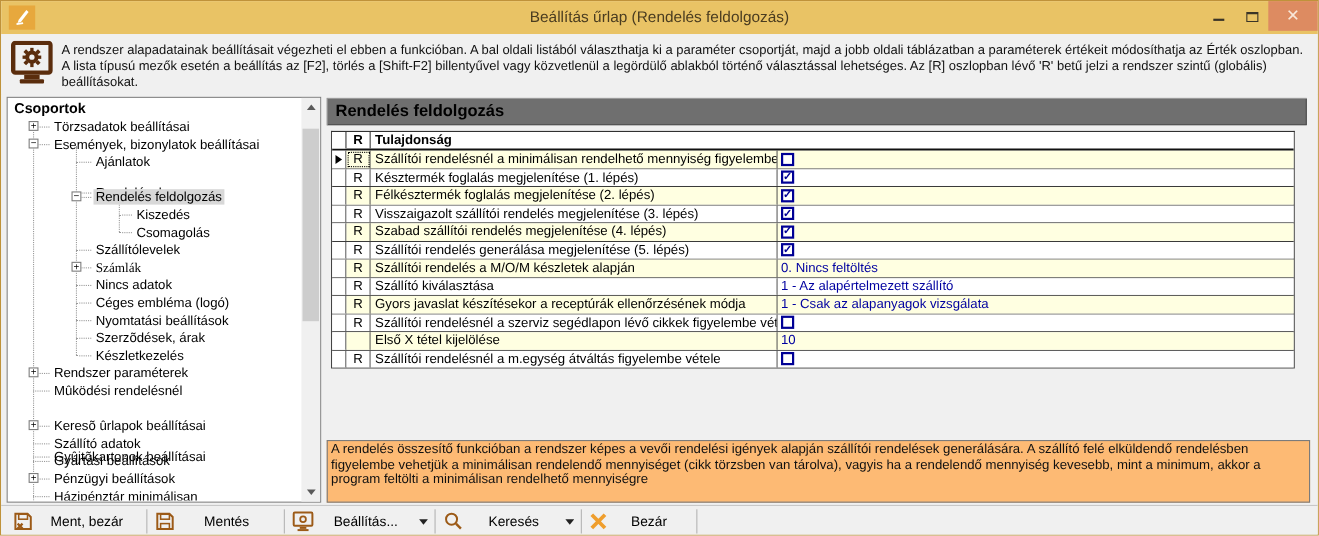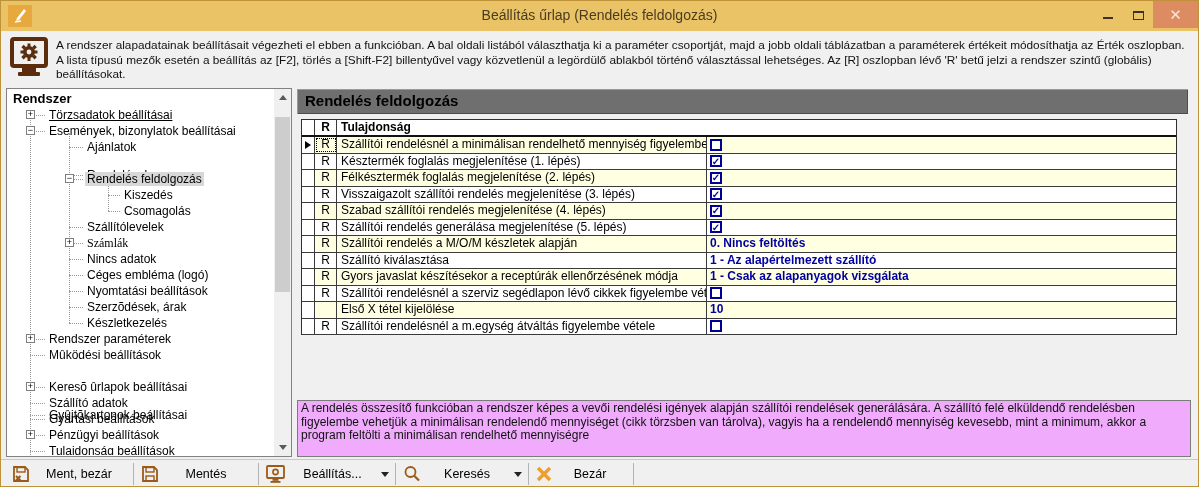--- a/index.html
+++ b/index.html
@@ -62,23 +62,23 @@
   .c-r { justify-content:center; color:#000; }
   .c-prop { padding-left:4px; color:#000; white-space:nowrap; }
   .c-val { padding-left:3px; }
   .trow.head .tcell { font-weight:bold; }
   .row-yellow .c-r, .row-yellow .c-prop, .row-yellow .c-val { background:#ffffe1; }
   .row-white .c-r, .row-white .c-prop, .row-white .c-val { background:#ffffff; }
   .sel-arrow { width:0; height:0; border-top:4px solid transparent; border-bottom:4px solid transparent; border-left:6px solid #000; }
   .r-focus { outline:1px dotted #000; outline-offset:-2px; }
   .cb { width:12px; height:12px; border:2px solid #000095; background:#fff; display:flex;
     align-items:center; justify-content:center; font-size:10px; font-weight:bold; color:#000095; line-height:9px; }
-  .val-text { font-weight:bold; color:#0000a0; white-space:nowrap; }
-  
-  .descbox { position:absolute; left:296px; top:314px; width:894px; height:57px; background:#f0abfc;
+  .val-text { font-weight:normal; color:#0000a0; white-space:nowrap; }
+  
+  .descbox { position:absolute; left:296px; top:314px; width:894px; height:57px; background:#fdba74;
     border:1px solid #7b7b7b; padding:1px 3px; font-size:12px; line-height:13.5px; color:#111; overflow:hidden; }
   
   .toolbar { position:absolute; left:0; top:458px; width:100%; height:29px; background:#f0f0f0;
     border-top:1px solid #c8c8c8; display:flex; align-items:center; padding-left:6px; }
   .tbtn { height:25px; display:flex; align-items:center; padding:0 4px; }
   .tbtn .lbl { flex:1; text-align:center; font-size:12.5px; color:#000; padding:0 8px; }
   .tb-div { width:1px; height:22px; background:#b4b4b4; margin:0 2px; }
   .dd-arrow { width:0; height:0; border-left:4px solid transparent; border-right:4px solid transparent; border-top:5px solid #222; margin-left:2px; }
 </style>
 </head>
@@ -126,29 +126,29 @@
         </g>
         <circle cx="19" cy="15" r="2.4" fill="#f0f0f0"></circle>
       </svg>
     </div>
     <div class="info-text">A rendszer alapadatainak beállításait végezheti el ebben a funkcióban. A bal oldali listából választhatja ki a paraméter csoportját, majd a jobb oldali táblázatban a paraméterek értékeit módosíthatja az Érték oszlopban. A lista típusú mezők esetén a beállítás az [F2], törlés a [Shift-F2] billentyűvel vagy közvetlenül a legördülő ablakból történő választással lehetséges. Az [R] oszlopban lévő 'R' betű jelzi a rendszer szintű (globális) beállításokat.</div>
   </div>
 
   <div class="main">
 
     <div class="tree-panel">
-      <div class="tree-header">Rendszer</div>
+      <div class="tree-header">Csoportok</div>
       <div class="tree-body" id="tree-body">
           <div class="tree-vguide" style="left: 21px; top: 8px; height: 350.4px;"></div>
           <div class="tree-vguide" style="left: 60px; top: 25.6px; height: 190.4px;"></div>
           <div class="tree-vguide" style="left: 99px; top: 73.6px; height: 30.4px;"></div>
           <div class="tree-row" style="top: 0px;">
             <div class="tree-conn" style="left: 21px; width: 15px;"></div>
             <div class="tree-exp" style="left: 17px;">+</div>
-            <span class="tree-label" style="left: 38px; text-decoration: underline;">Törzsadatok beállításai</span>
+            <span class="tree-label" style="left: 38px;">Törzsadatok beállításai</span>
           </div>
           <div class="tree-row" style="top: 16px;">
             <div class="tree-conn" style="left: 21px; width: 15px;"></div>
             <div class="tree-exp" style="left: 17px;">−</div>
             <span class="tree-label" style="left: 38px;">Események, bizonylatok beállításai</span>
           </div>
           <div class="tree-row" style="top: 32px;">
             <div class="tree-conn" style="left: 60px; width: 14px;"></div>
             <span class="tree-label" style="left: 76px;">Ajánlatok</span>
           </div>
@@ -198,21 +198,21 @@
             <div class="tree-conn" style="left: 60px; width: 14px;"></div>
             <span class="tree-label" style="left: 76px;">Készletkezelés</span>
           </div>
           <div class="tree-row" style="top: 224px;">
             <div class="tree-conn" style="left: 21px; width: 15px;"></div>
             <div class="tree-exp" style="left: 17px;">+</div>
             <span class="tree-label" style="left: 38px;">Rendszer paraméterek</span>
           </div>
           <div class="tree-row" style="top: 240px;">
             <div class="tree-conn" style="left: 21px; width: 15px;"></div>
-            <span class="tree-label" style="left: 38px;">Mûködési beállítások</span>
+            <span class="tree-label" style="left: 38px;">Mûködési rendelésnél</span>
           </div>
           <div class="tree-row" style="top: 256px; margin-top: 44px;">
             <div class="tree-conn" style="left: 21px; width: 15px;"></div>
             <span class="tree-label" style="left: 38px;">Gyûjtõkartonok beállításai</span>
           </div>
           <div class="tree-row" style="top: 272px;">
             <div class="tree-conn" style="left: 21px; width: 15px;"></div>
             <div class="tree-exp" style="left: 17px;">+</div>
             <span class="tree-label" style="left: 38px;">Keresõ ûrlapok beállításai</span>
           </div>
@@ -224,21 +224,21 @@
             <div class="tree-conn" style="left: 21px; width: 15px;"></div>
             <span class="tree-label" style="left: 38px;">Gyártási beállítások</span>
           </div>
           <div class="tree-row" style="top: 320px;">
             <div class="tree-conn" style="left: 21px; width: 15px;"></div>
             <div class="tree-exp" style="left: 17px;">+</div>
             <span class="tree-label" style="left: 38px;">Pénzügyi beállítások</span>
           </div>
           <div class="tree-row" style="top: 336px;">
             <div class="tree-conn" style="left: 21px; width: 15px;"></div>
-            <span class="tree-label" style="left: 38px;">Tulajdonság beállítások</span>
+            <span class="tree-label" style="left: 38px;">Házipénztár minimálisan</span>
           </div>
         </div>
       <div class="tree-sb">
         <div class="sb-btn" style="top:0;">
             <div class="tri-up"></div>
           </div>
         <div class="sb-thumb"></div>
         <div class="sb-btn" style="bottom:0;">
             <div class="tri-dn"></div>
           </div>

